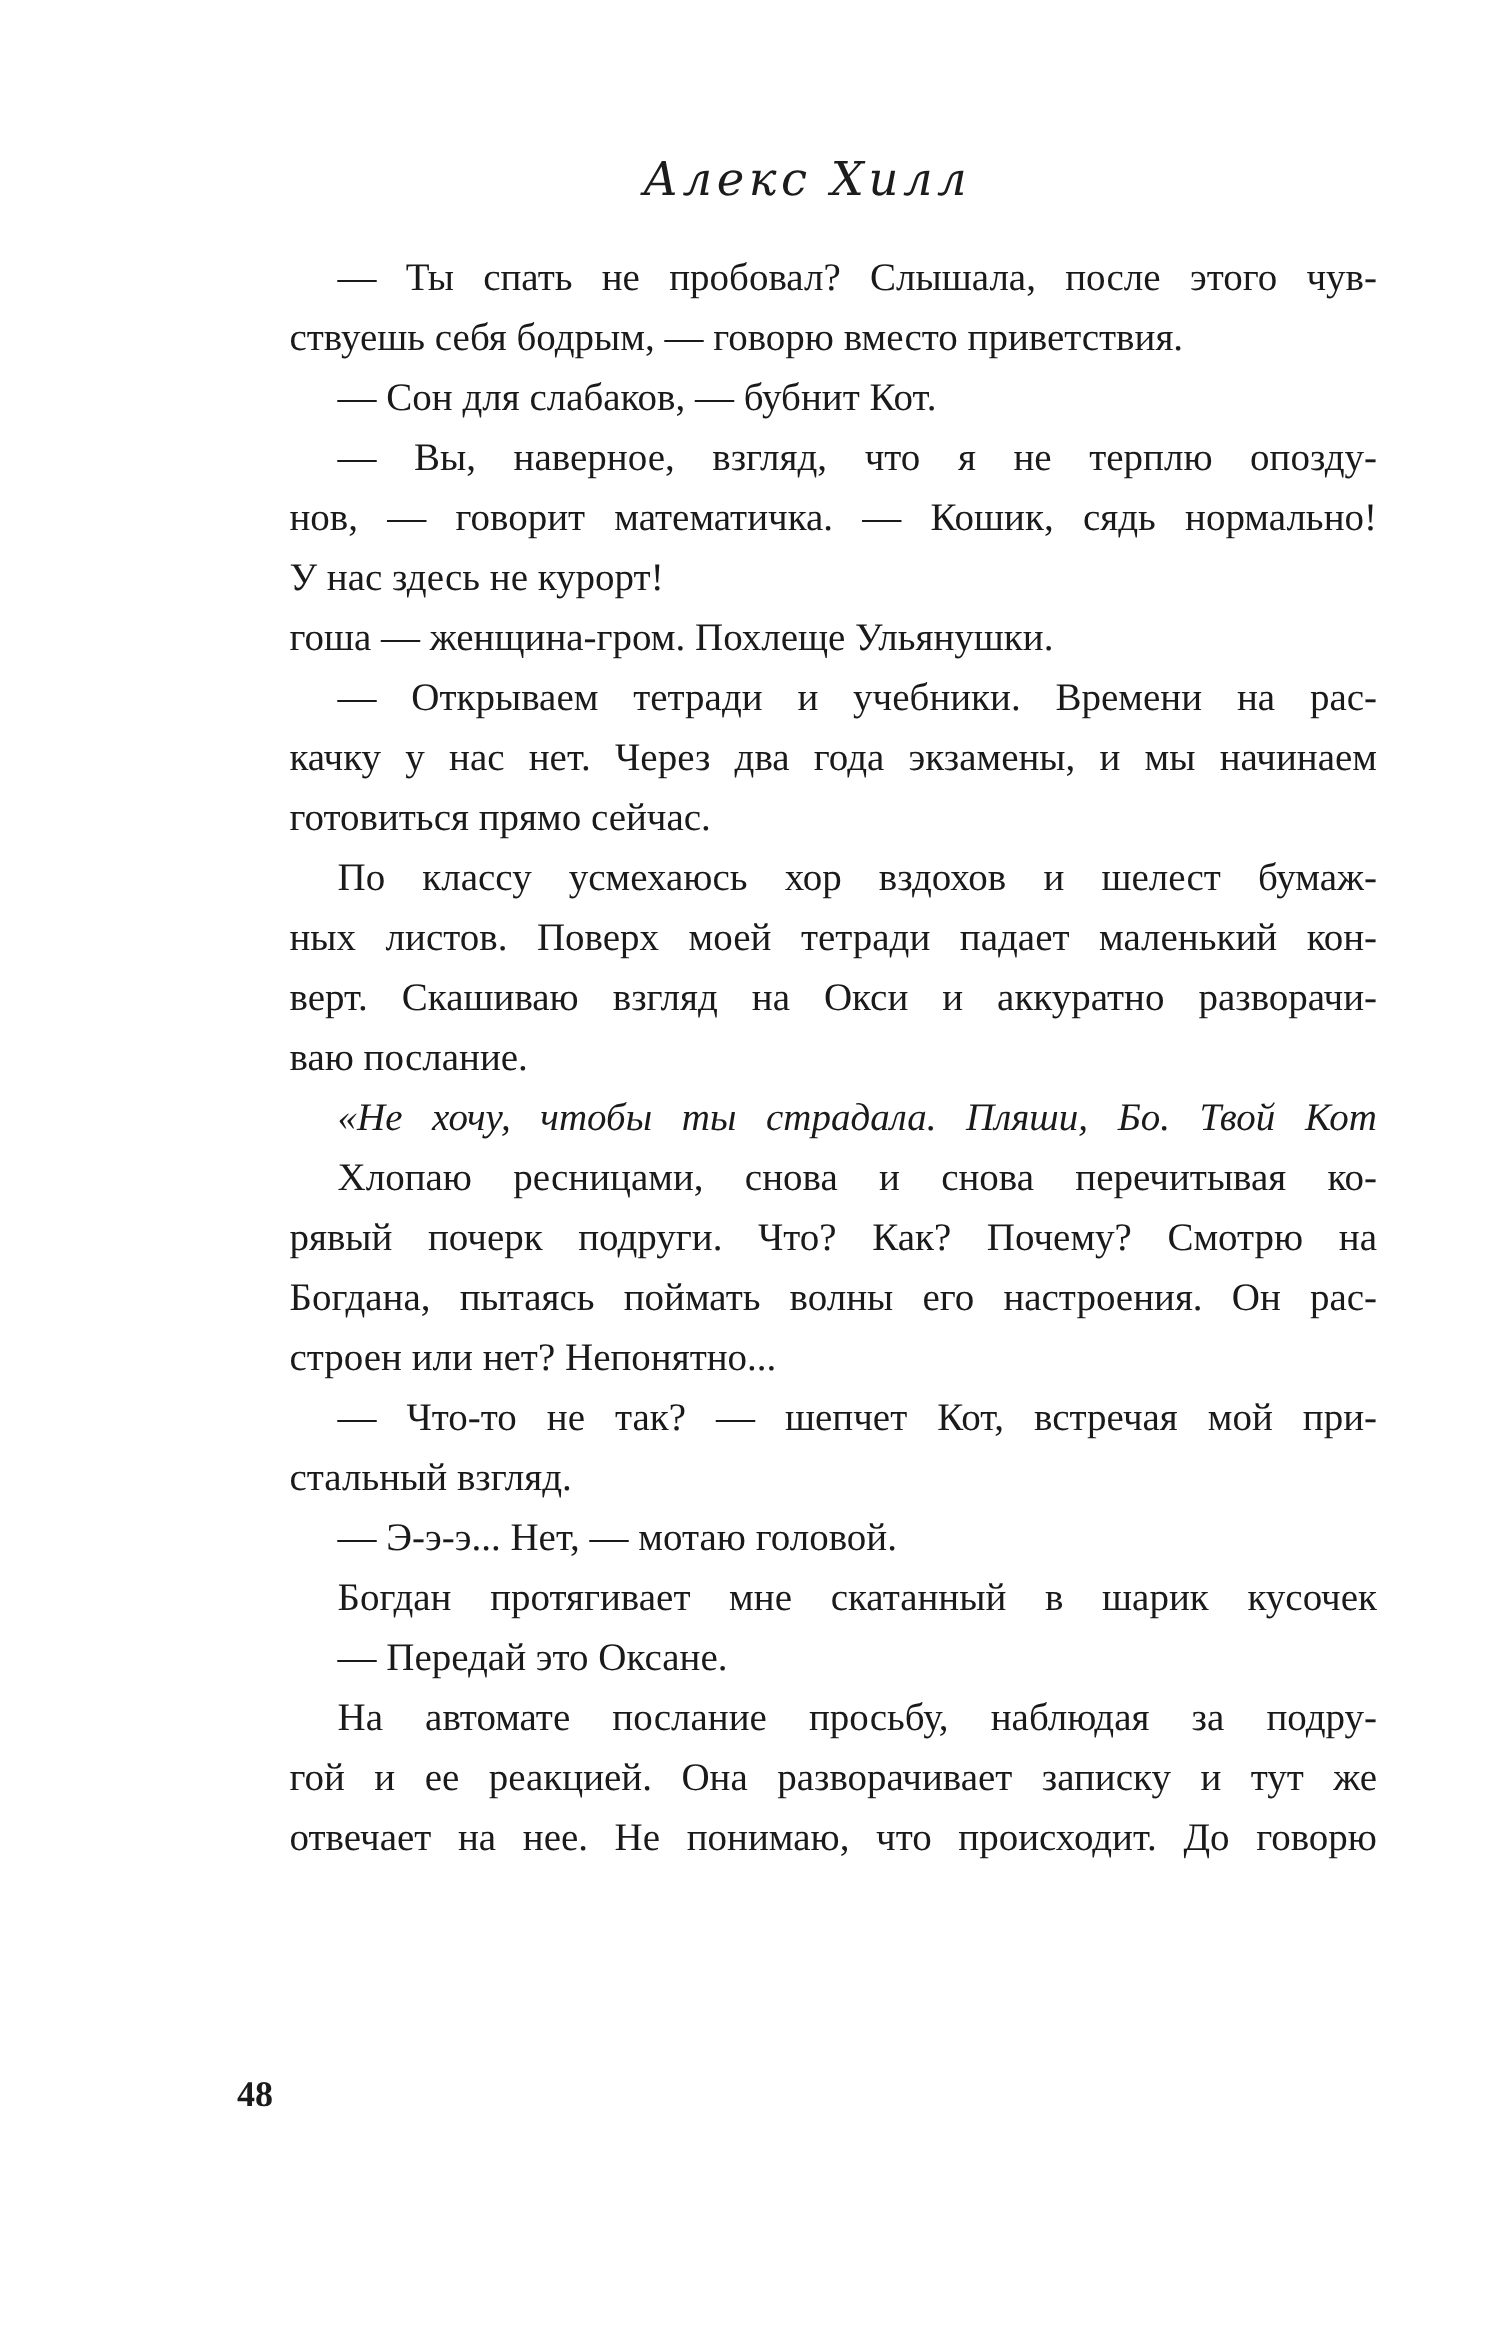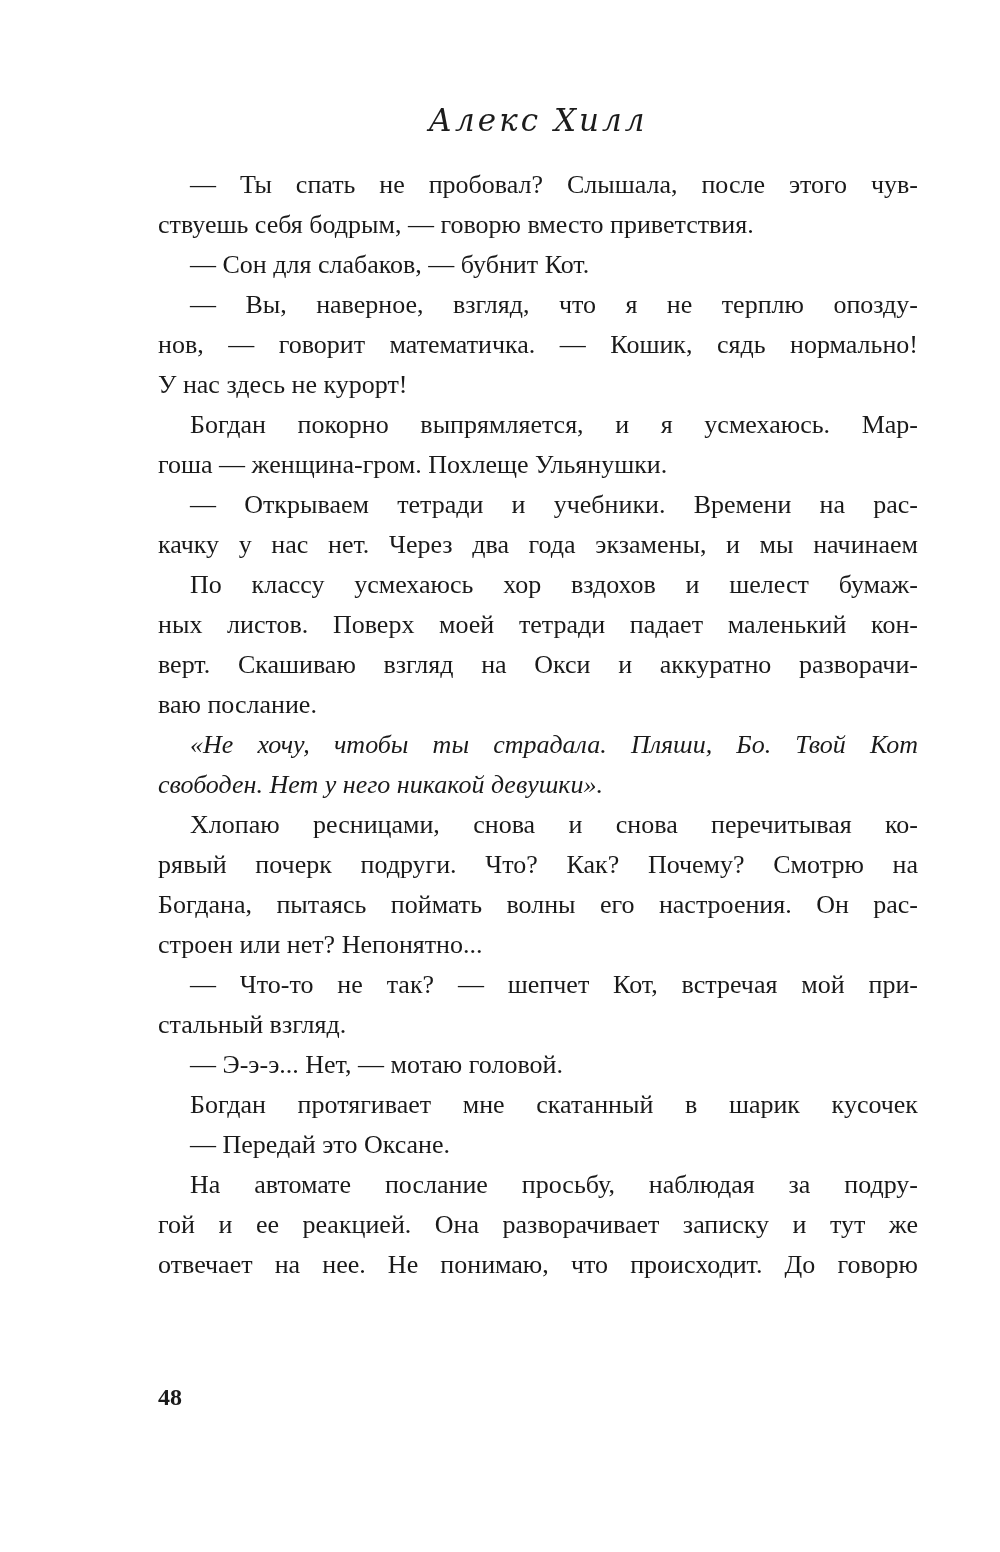--- a/index.html
+++ b/index.html
@@ -37,20 +37,21 @@
     width: 760px;
   }
   .line {
     height: 40px;
     line-height: 40px;
     font-size: 26px;
     text-align: justify;
     text-align-last: justify;
     white-space: normal;
     color: #1a1a1a;
+    margin-left: 35px;
   }
   .line.last {
     text-align: left;
     text-align-last: left;
   }
   .line.indent {
     text-indent: 32px;
   }
   .line.italic {
     font-style: italic;
@@ -73,30 +74,29 @@
 <div class="page">
   <div class="running-head">Алекс Хилл</div>
 
   <div class="text-block">
       <div class="line indent">— Ты спать не пробовал? Слышала, после этого чув-</div>
       <div class="line last">ствуешь себя бодрым, — говорю вместо приветствия.</div>
       <div class="line indent last">— Сон для слабаков, — бубнит Кот.</div>
       <div class="line indent">— Вы, наверное, взгляд, что я не терплю опозду-</div>
       <div class="line">нов, — говорит математичка. — Кошик, сядь нормально!</div>
       <div class="line last">У нас здесь не курорт!</div>
-      <div class="line indent">Богдан покорно выпрямляется, и я усмехаюсь. Мар-</div>
       <div class="line last">гоша — женщина-гром. Похлеще Ульянушки.</div>
       <div class="line indent">— Открываем тетради и учебники. Времени на рас-</div>
       <div class="line">качку у нас нет. Через два года экзамены, и мы начинаем</div>
+      <div class="line last">готовиться прямо сейчас.</div>
       <div class="line indent">По классу усмехаюсь хор вздохов и шелест бумаж-</div>
       <div class="line">ных листов. Поверх моей тетради падает маленький кон-</div>
       <div class="line">верт. Скашиваю взгляд на Окси и аккуратно разворачи-</div>
       <div class="line last">ваю послание.</div>
       <div class="line indent italic">«Не хочу, чтобы ты страдала. Пляши, Бо. Твой Кот</div>
-      <div class="line last italic">свободен. Нет у него никакой девушки».</div>
       <div class="line indent">Хлопаю ресницами, снова и снова перечитывая ко-</div>
       <div class="line">рявый почерк подруги. Что? Как? Почему? Смотрю на</div>
       <div class="line">Богдана, пытаясь поймать волны его настроения. Он рас-</div>
       <div class="line last">строен или нет? Непонятно...</div>
       <div class="line indent">— Что-то не так? — шепчет Кот, встречая мой при-</div>
       <div class="line last">стальный взгляд.</div>
       <div class="line indent last">— Э-э-э... Нет, — мотаю головой.</div>
       <div class="line indent">Богдан протягивает мне скатанный в шарик кусочек</div>
       <div class="line indent last">— Передай это Оксане.</div>
       <div class="line indent">На автомате послание просьбу, наблюдая за подру-</div>

